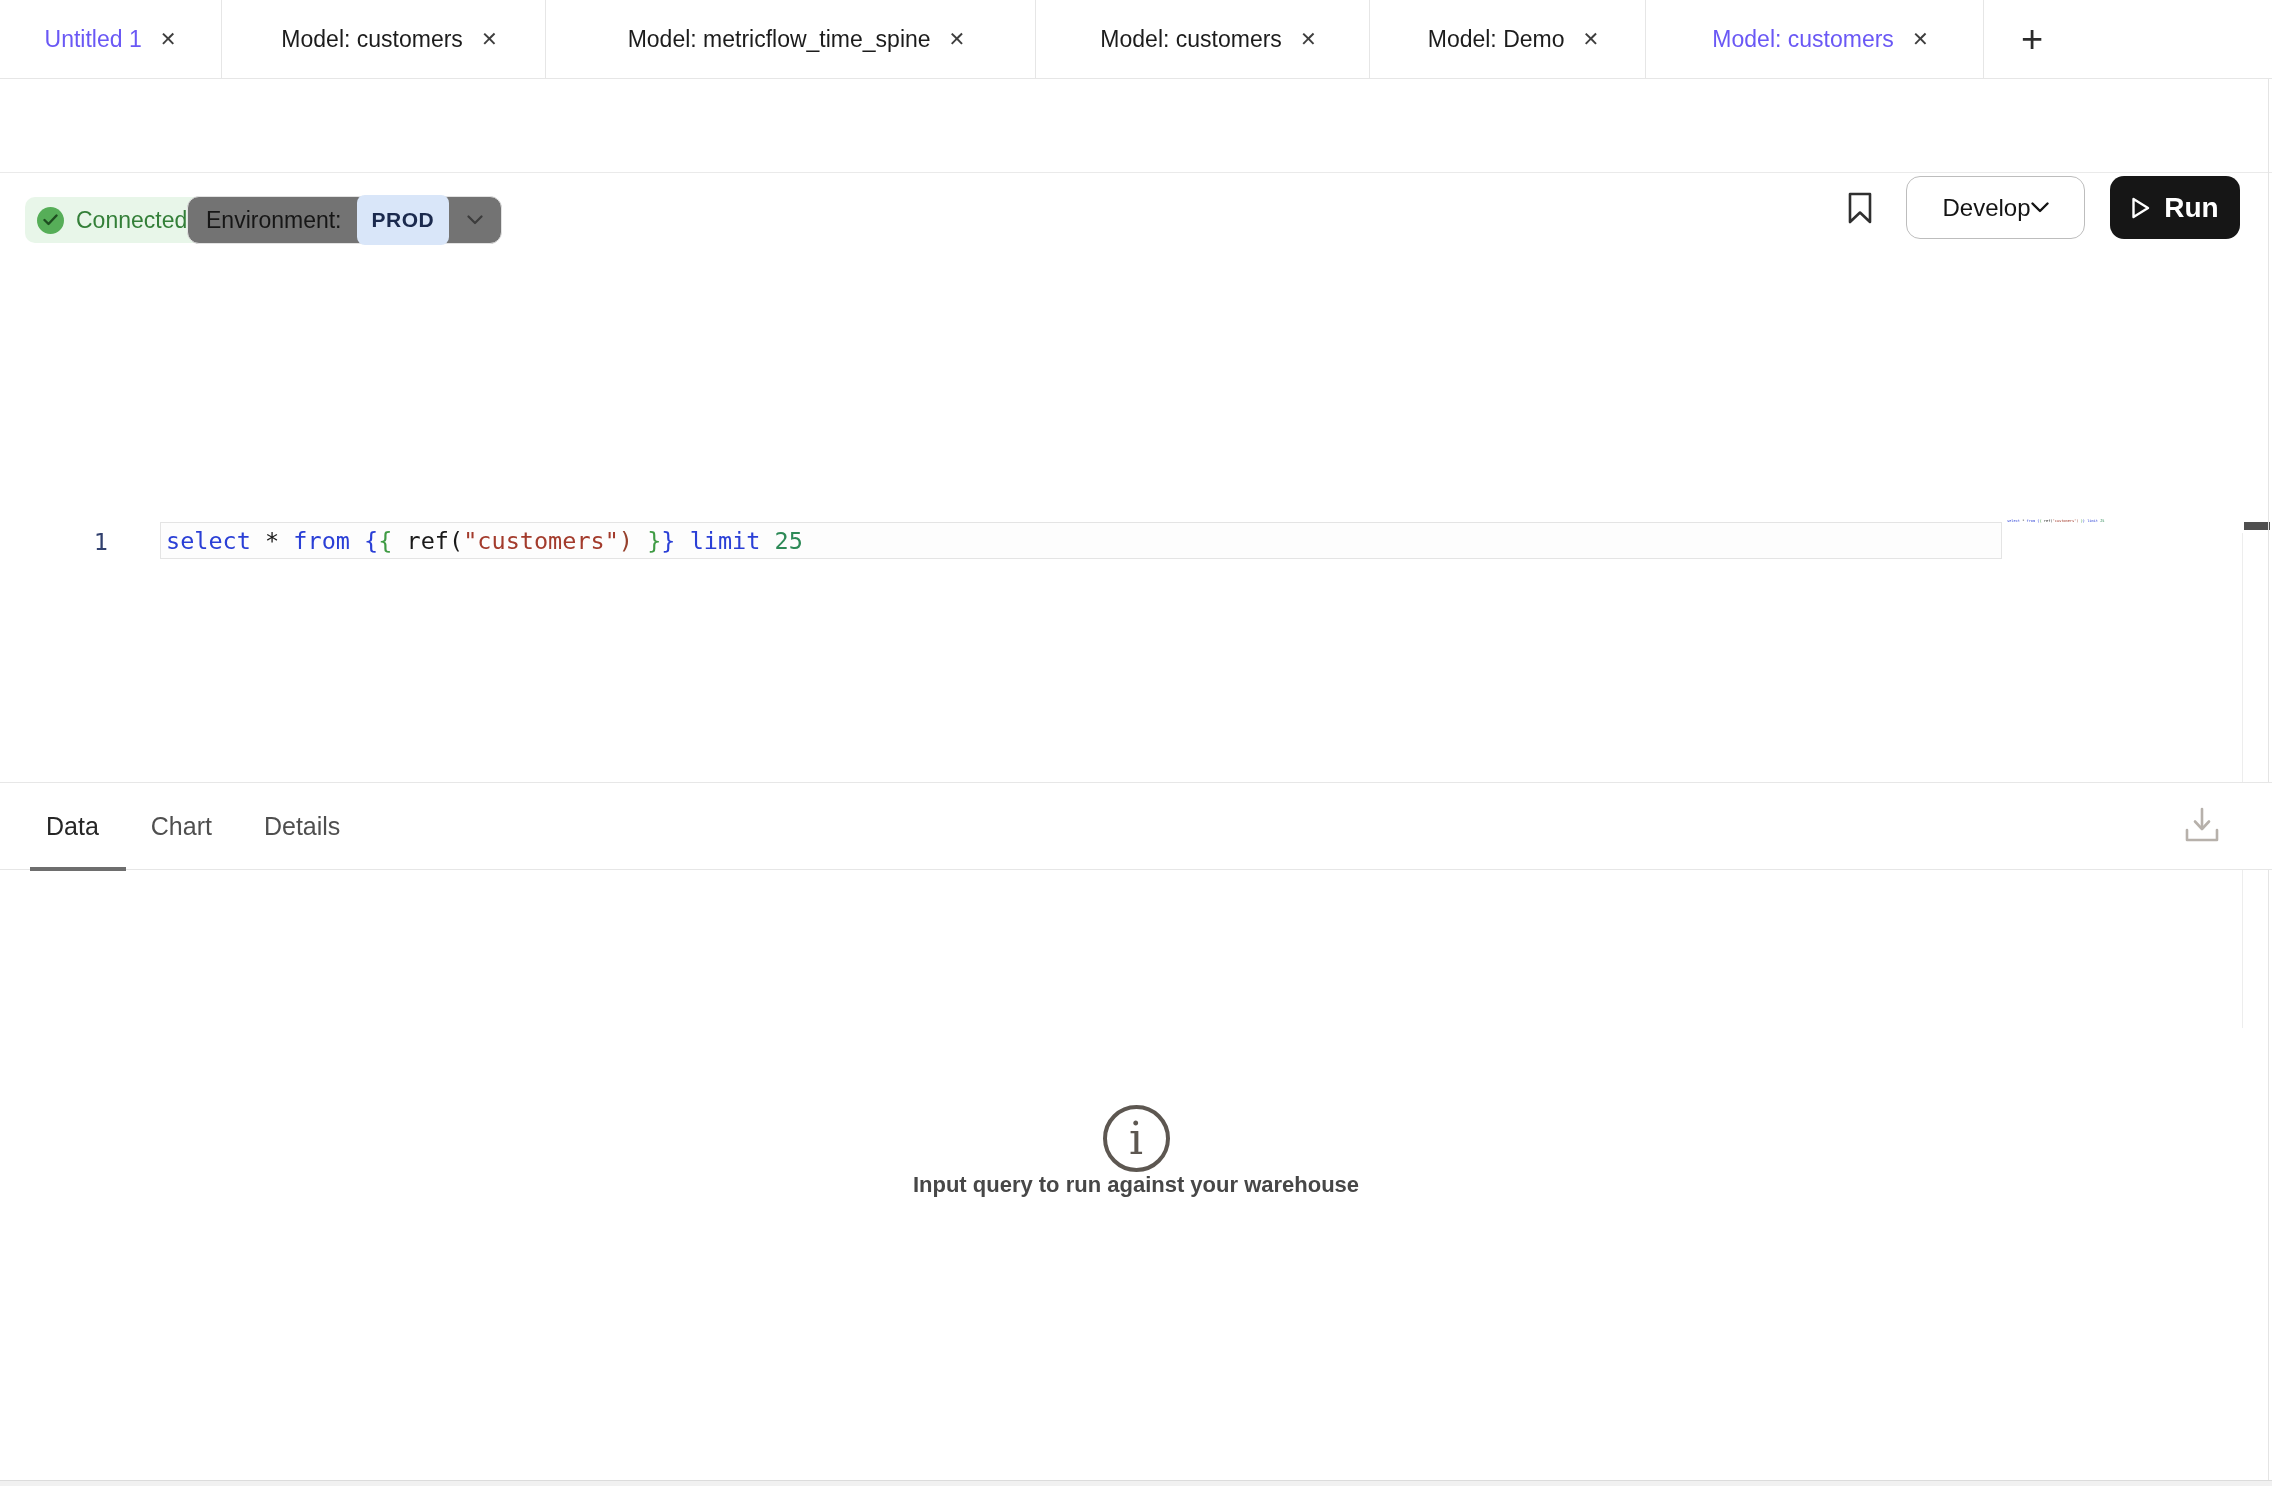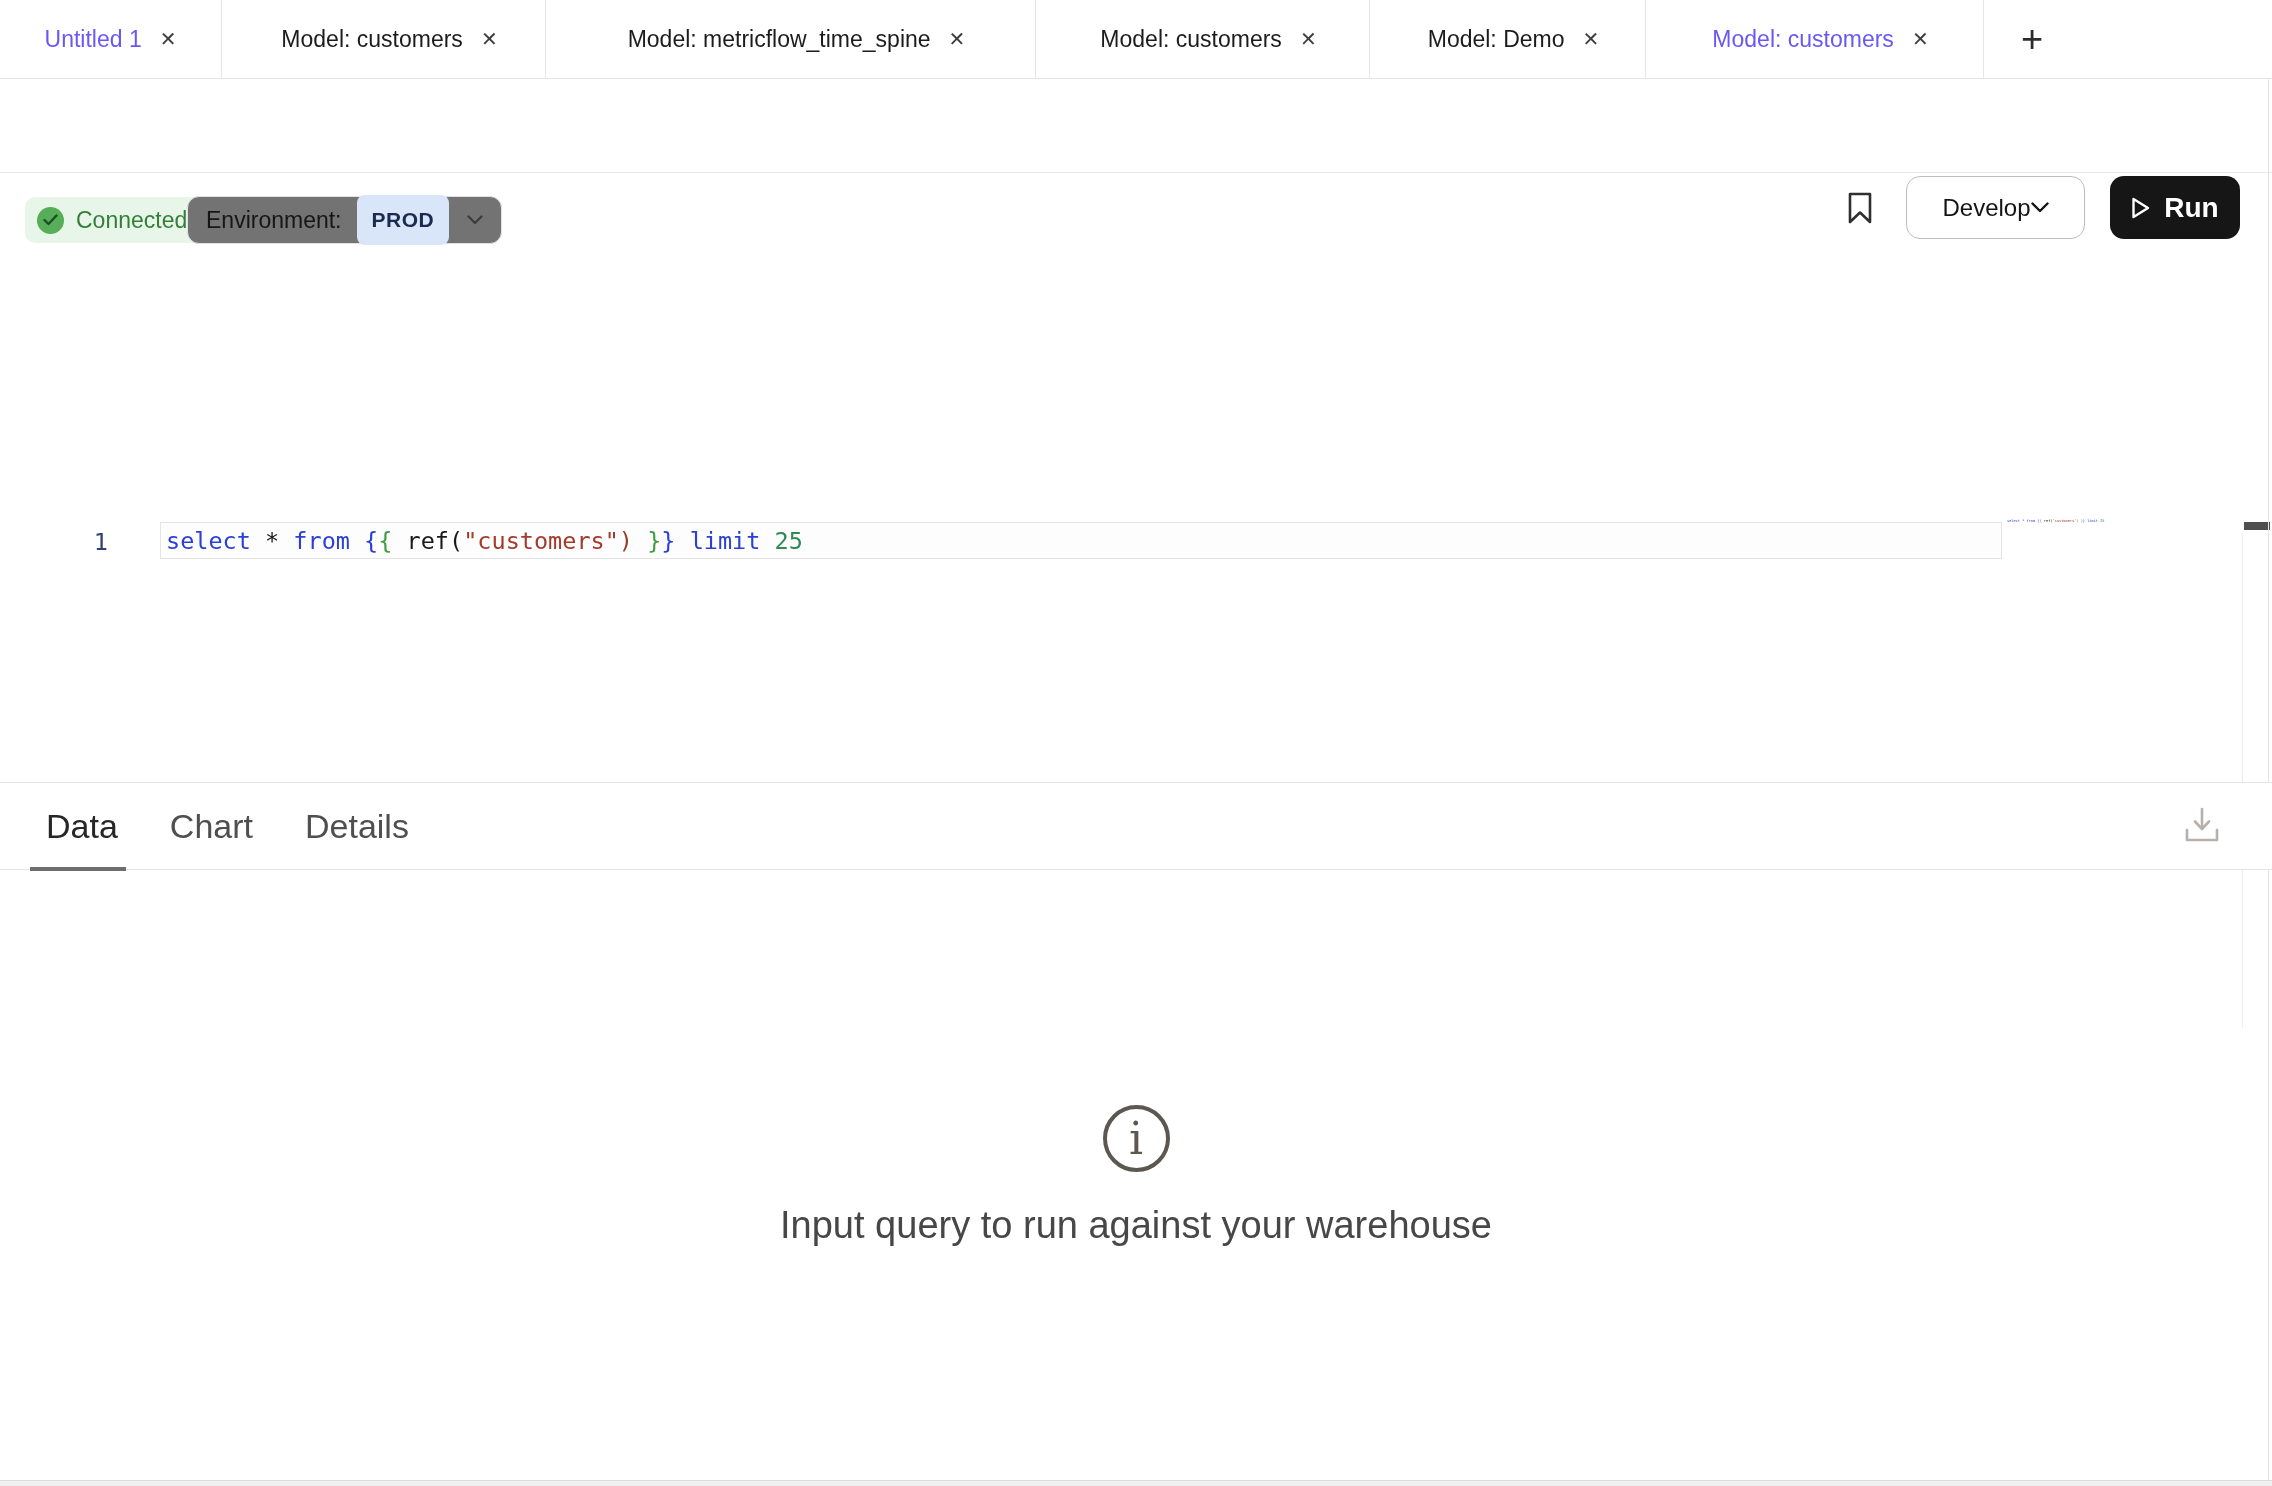--- a/index.html
+++ b/index.html
@@ -66,31 +66,31 @@
   .tok-link { text-decoration-thickness:2px; text-underline-offset:5px; }
   .minimap { position:absolute; left:2007px; top:269px; width:110px;
     font-family:"DejaVu Sans Mono", monospace; font-size:3.6px; white-space:pre; }
   .minimap-vline { position:absolute; left:2242px; top:283px; width:1px; height:495px; background:#ededed; }
   .scroll-thumb { position:absolute; left:2244px; top:272px; width:26px; height:8px; background:#4f4f4f; cursor:grab; }
   .right-edge-line { position:absolute; left:2268px; top:79px; width:1px; height:1401px; background:#e4e4e4; }
   
   .results-header { position:absolute; top:782px; left:0; right:0; height:88px;
     border-top:1px solid #e7e7e7; border-bottom:1px solid #e6e6e6; background:#fff;
     display:flex; align-items:center; padding-left:46px; gap:52px; }
-  .rtab { font-size:34px; color:#4f4f4f; cursor:pointer; }
+  .rtab { font-size:25px; color:#4f4f4f; cursor:pointer; }
   .rtab.active { color:#262626; font-weight:500; }
   .rtab-underline { position:absolute; left:30px; top:867px; width:96px; height:4px; background:#6e6e6e; }
   .download-btn { position:absolute; left:2180px; top:802px; width:44px; height:46px;
     display:flex; align-items:center; justify-content:center; cursor:pointer; }
   
   .empty-state { position:absolute; top:1105px; left:0; width:2272px; text-align:center; }
   .info-circle { width:67px; height:67px; border:4.5px solid #5d5751; border-radius:50%;
     margin:0 auto; display:flex; align-items:center; justify-content:center;
     font-family:"DejaVu Serif", serif; font-size:44px; color:#5d5751; line-height:1; }
-  .empty-msg { margin-top:32px; font-size:38px; font-weight:400; color:#474747; }
+  .empty-msg { font-size:22px; font-weight:700; color:#474747; }
   
   .page-bottom { position:absolute; top:1480px; left:0; right:0; height:6px;
     background:#f1f1f1; border-top:1px solid #dcdcdc; }
 </style>
 </head>
 <body>
 
 <div class="screen">
 
   <div class="tabbar" id="tabbar">

